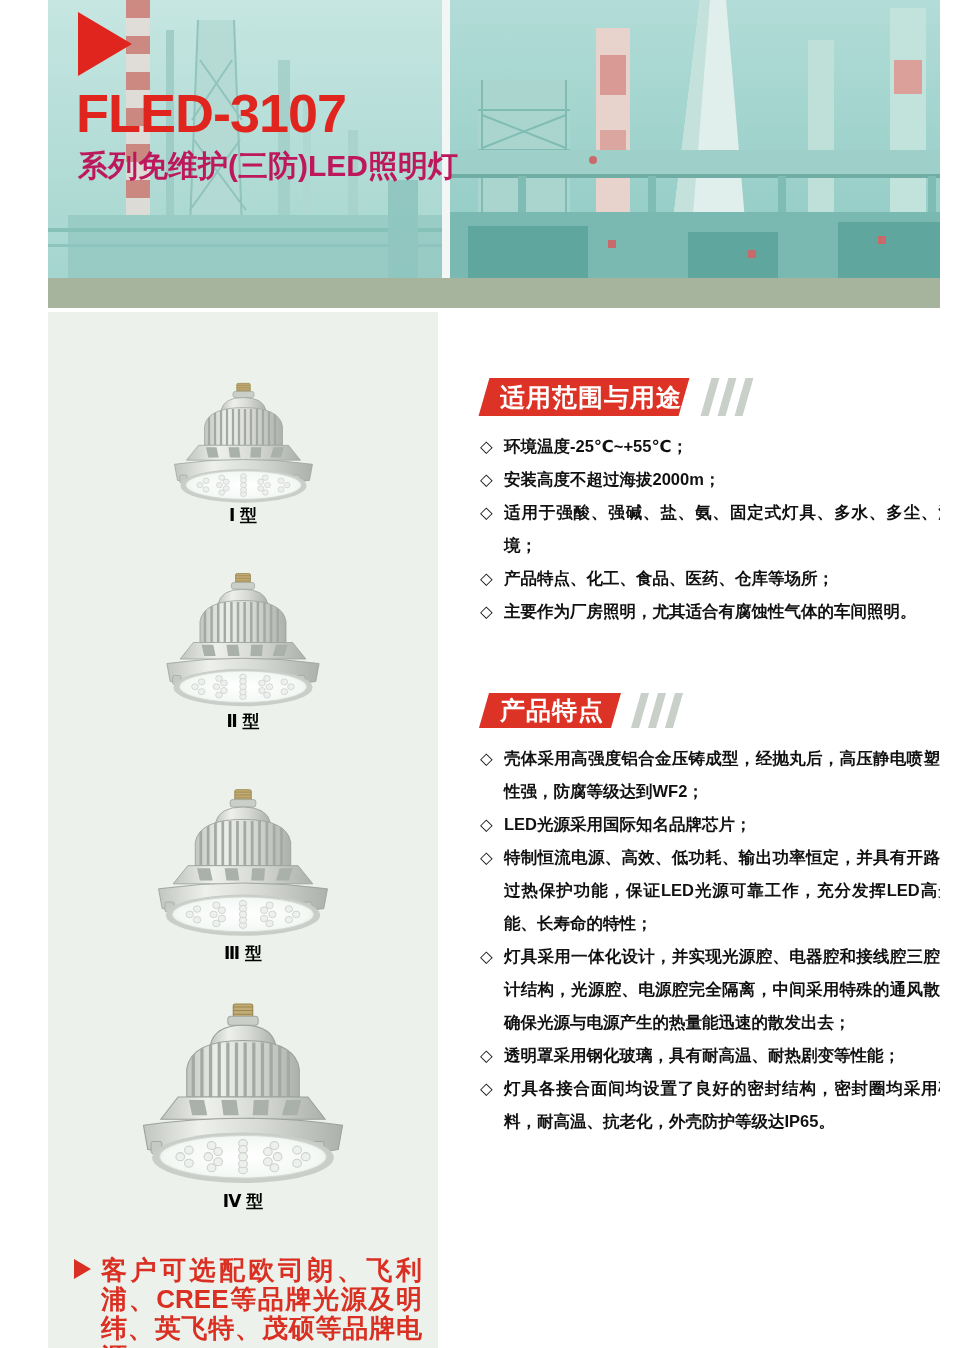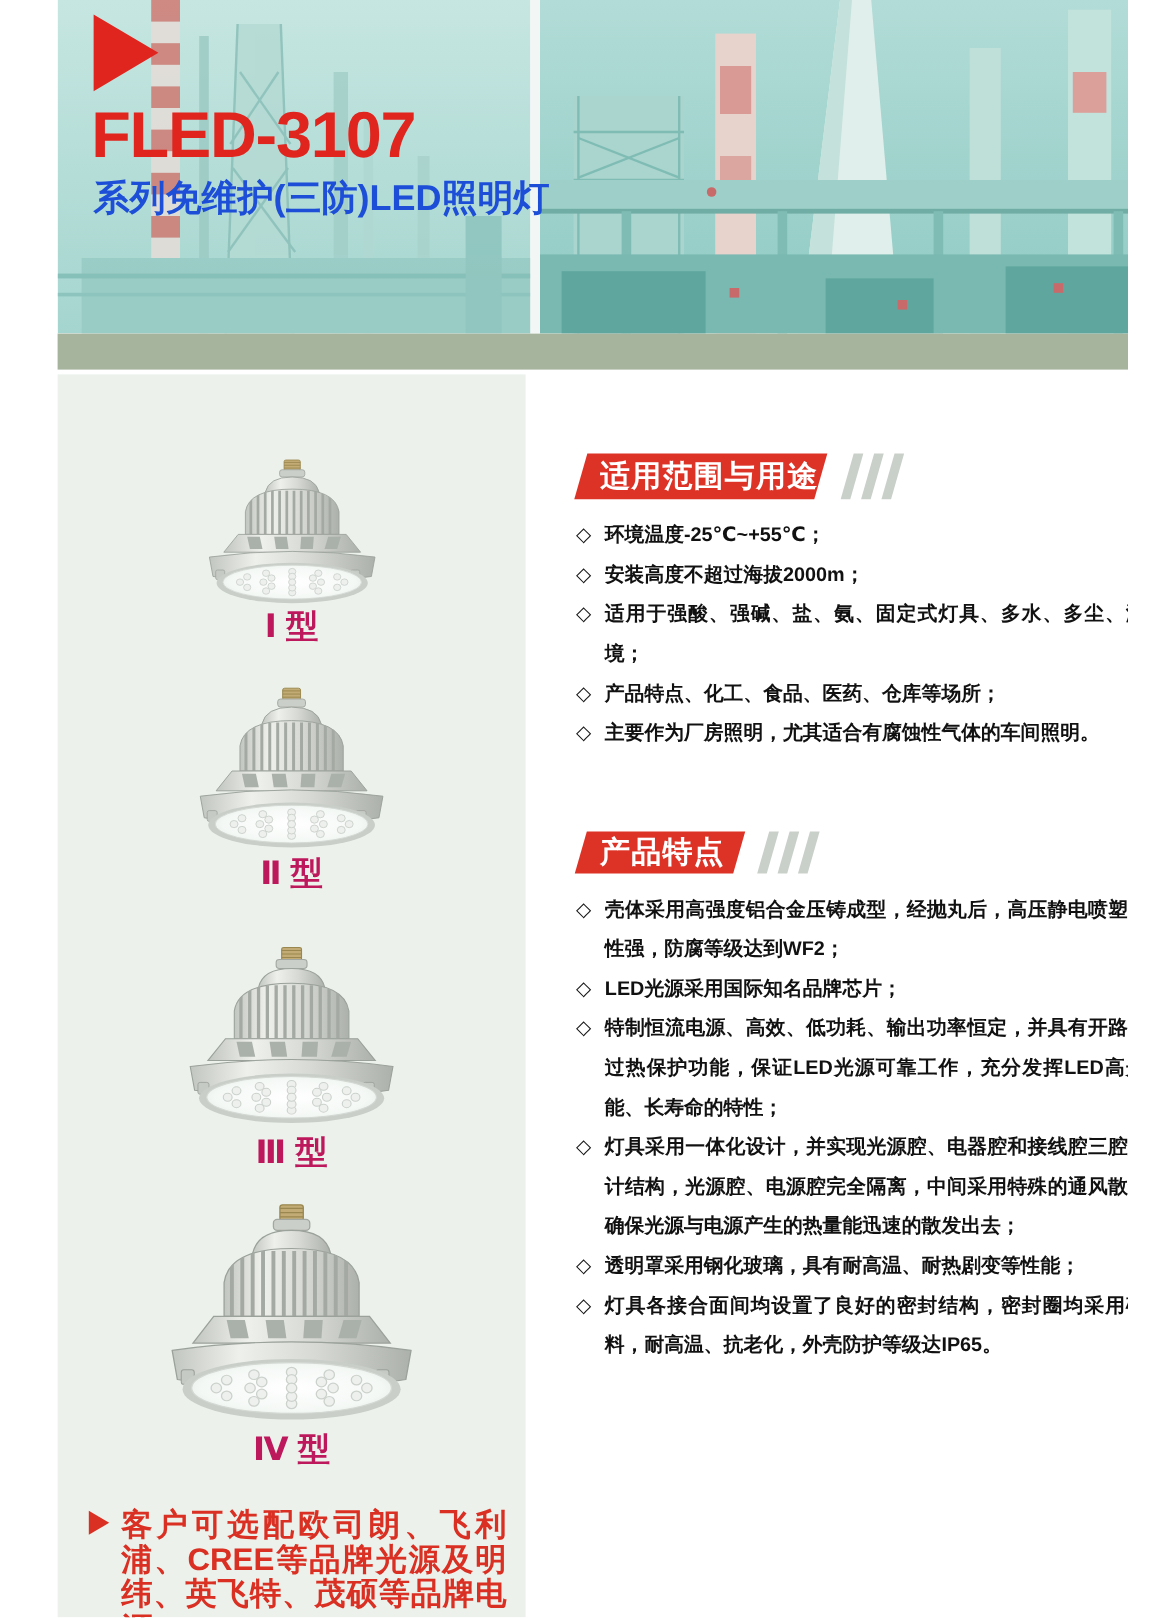--- a/index.html
+++ b/index.html
@@ -12,26 +12,26 @@
   .hero svg{display:block;width:100%;height:100%;}
   .hero-band{position:absolute;left:8px;top:278px;width:972px;height:30px;background:#a6b39d;}
   .flag{
     position:absolute;left:30px;top:12px;width:0;height:0;
     border-left:54px solid #e0251f;border-top:32px solid transparent;border-bottom:32px solid transparent;
   }
   .model-title{
     position:absolute;left:28px;top:86px;font-size:54px;font-weight:900;color:#e0251f;
     letter-spacing:-1px;line-height:1;
   }
-  .subtitle{position:absolute;left:30px;top:146px;font-size:30px;font-weight:bold;color:#1d4ed8;line-height:40px;}
+  .subtitle{position:absolute;left:30px;top:146px;font-size:30px;font-weight:bold;color:#be185d;line-height:40px;}
   
   .left-panel{position:absolute;left:8px;top:312px;width:390px;height:1036px;background:#ecf2eb;}
   .product{position:absolute;left:0;width:390px;display:flex;justify-content:center;}
   .product svg{display:block;}
-  .product-label{position:absolute;left:0;width:390px;text-align:center;font-size:27px;font-weight:bold;color:#be185d;}
+  .product-label{position:absolute;left:0;width:390px;text-align:center;font-size:17px;font-weight:bold;color:#000000;}
   .brand-note{position:absolute;left:26px;top:944px;width:348px;display:flex;}
   .note-arrow{
     width:0;height:0;margin-top:3px;flex:0 0 auto;
     border-left:17px solid #da2f23;border-top:10px solid transparent;border-bottom:10px solid transparent;
   }
   .note-text{margin-left:10px;font-size:26px;font-weight:bold;color:#da2f23;line-height:29px;text-align:justify;}
   
   .right-col{position:absolute;left:440px;top:368px;width:527px;}
   .section{position:absolute;left:0;width:527px;}
   .sec-1{top:0;}

